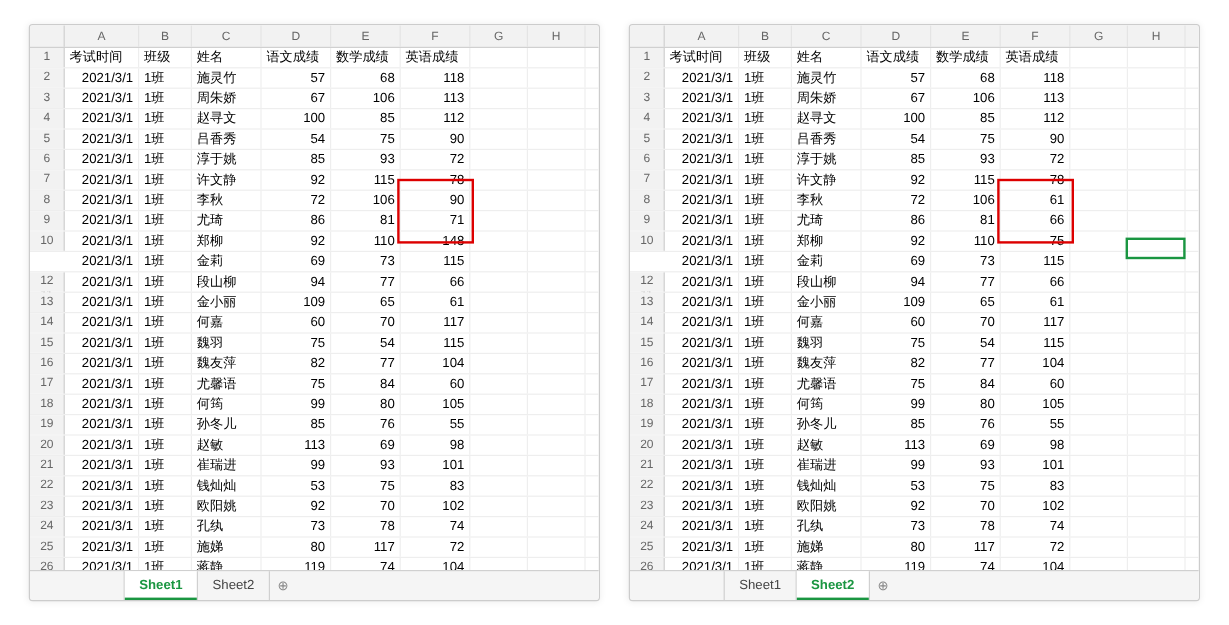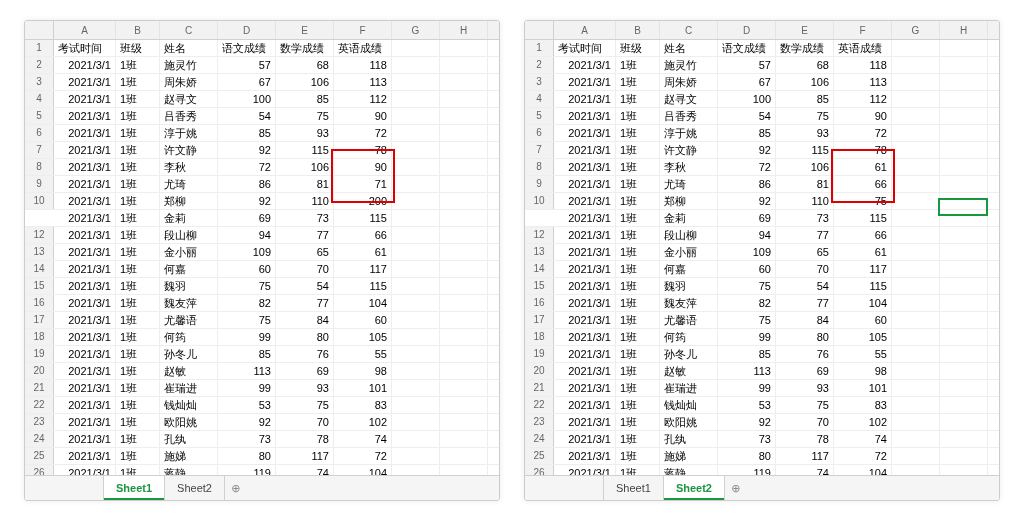--- a/index.html
+++ b/index.html
@@ -151,21 +151,21 @@
             <div class="cell t-left" style="width: 48px;"></div>
             <div class="cell t-left" style="width: 48px;"></div>
           </div>
           <div class="r">
             <div class="rownum">10</div>
             <div class="cell t-right" style="width: 62px;">2021/3/1</div>
             <div class="cell t-left" style="width: 44px;">1班</div>
             <div class="cell t-left" style="width: 58px;">郑柳</div>
             <div class="cell t-right" style="width: 58px;">92</div>
             <div class="cell t-right" style="width: 58px;">110</div>
-            <div class="cell t-right" style="width: 58px;">200</div>
+            <div class="cell t-right" style="width: 58px;">148</div>
             <div class="cell t-left" style="width: 48px;"></div>
             <div class="cell t-left" style="width: 48px;"></div>
           </div>
           <div class="r">
             <div class="rownum sel">11</div>
             <div class="cell t-right" style="width: 62px;">2021/3/1</div>
             <div class="cell t-left" style="width: 44px;">1班</div>
             <div class="cell t-left" style="width: 58px;">金莉</div>
             <div class="cell t-right" style="width: 58px;">69</div>
             <div class="cell t-right" style="width: 58px;">73</div>

